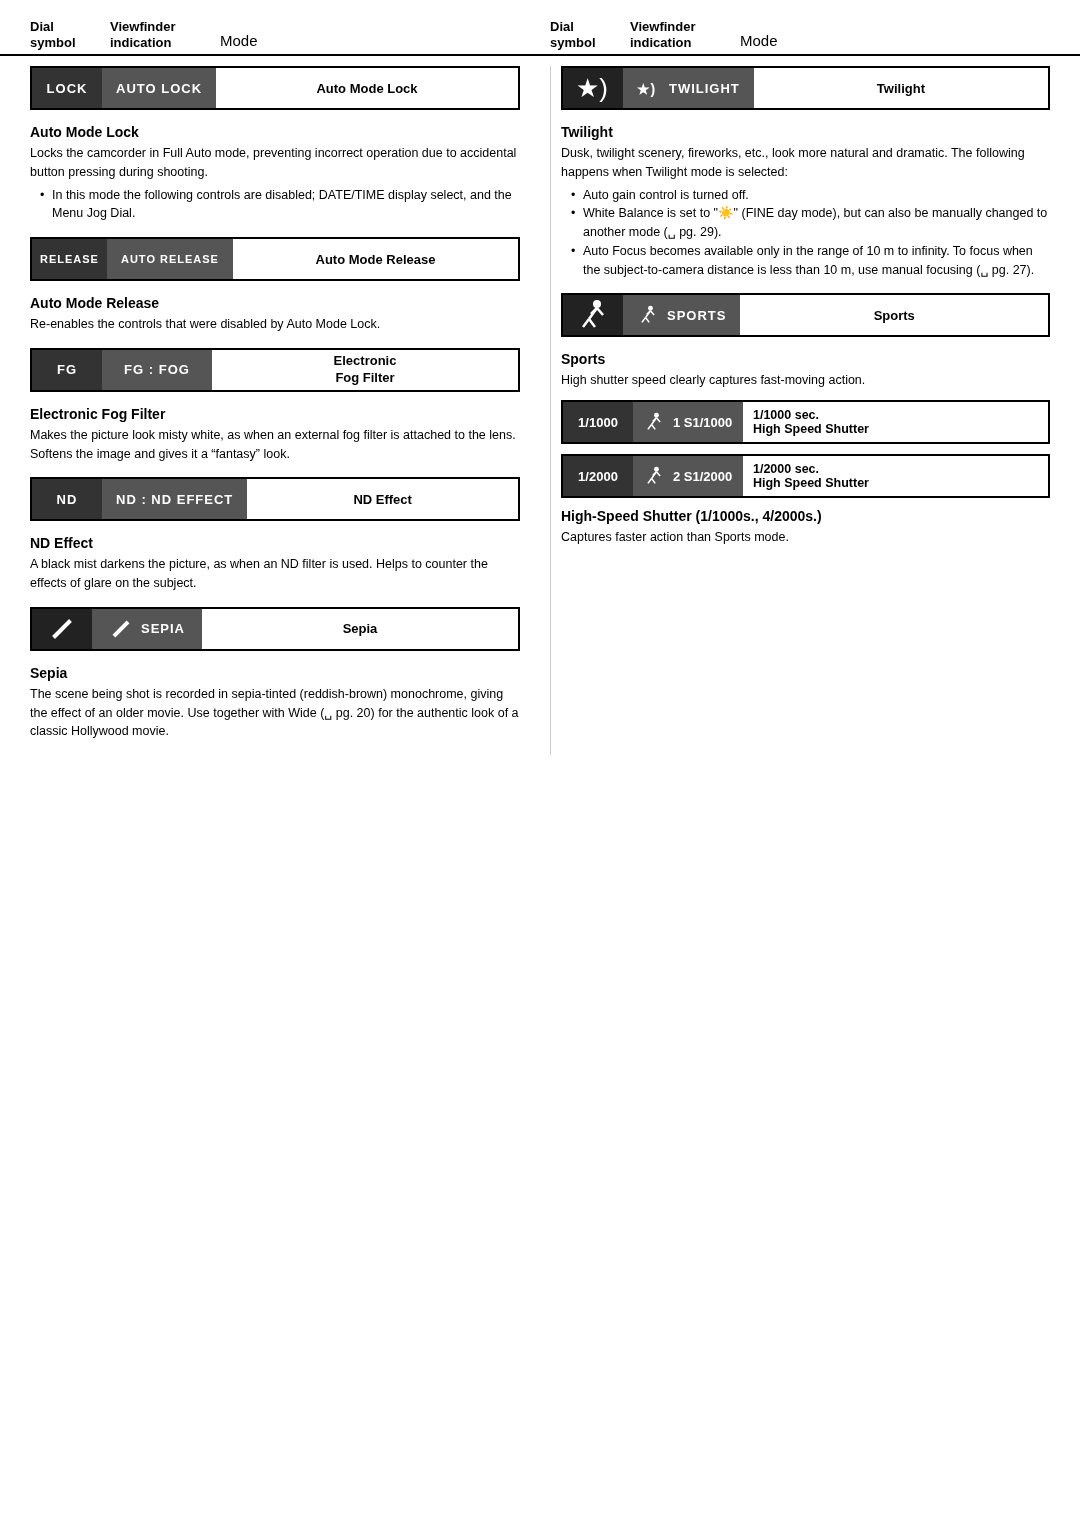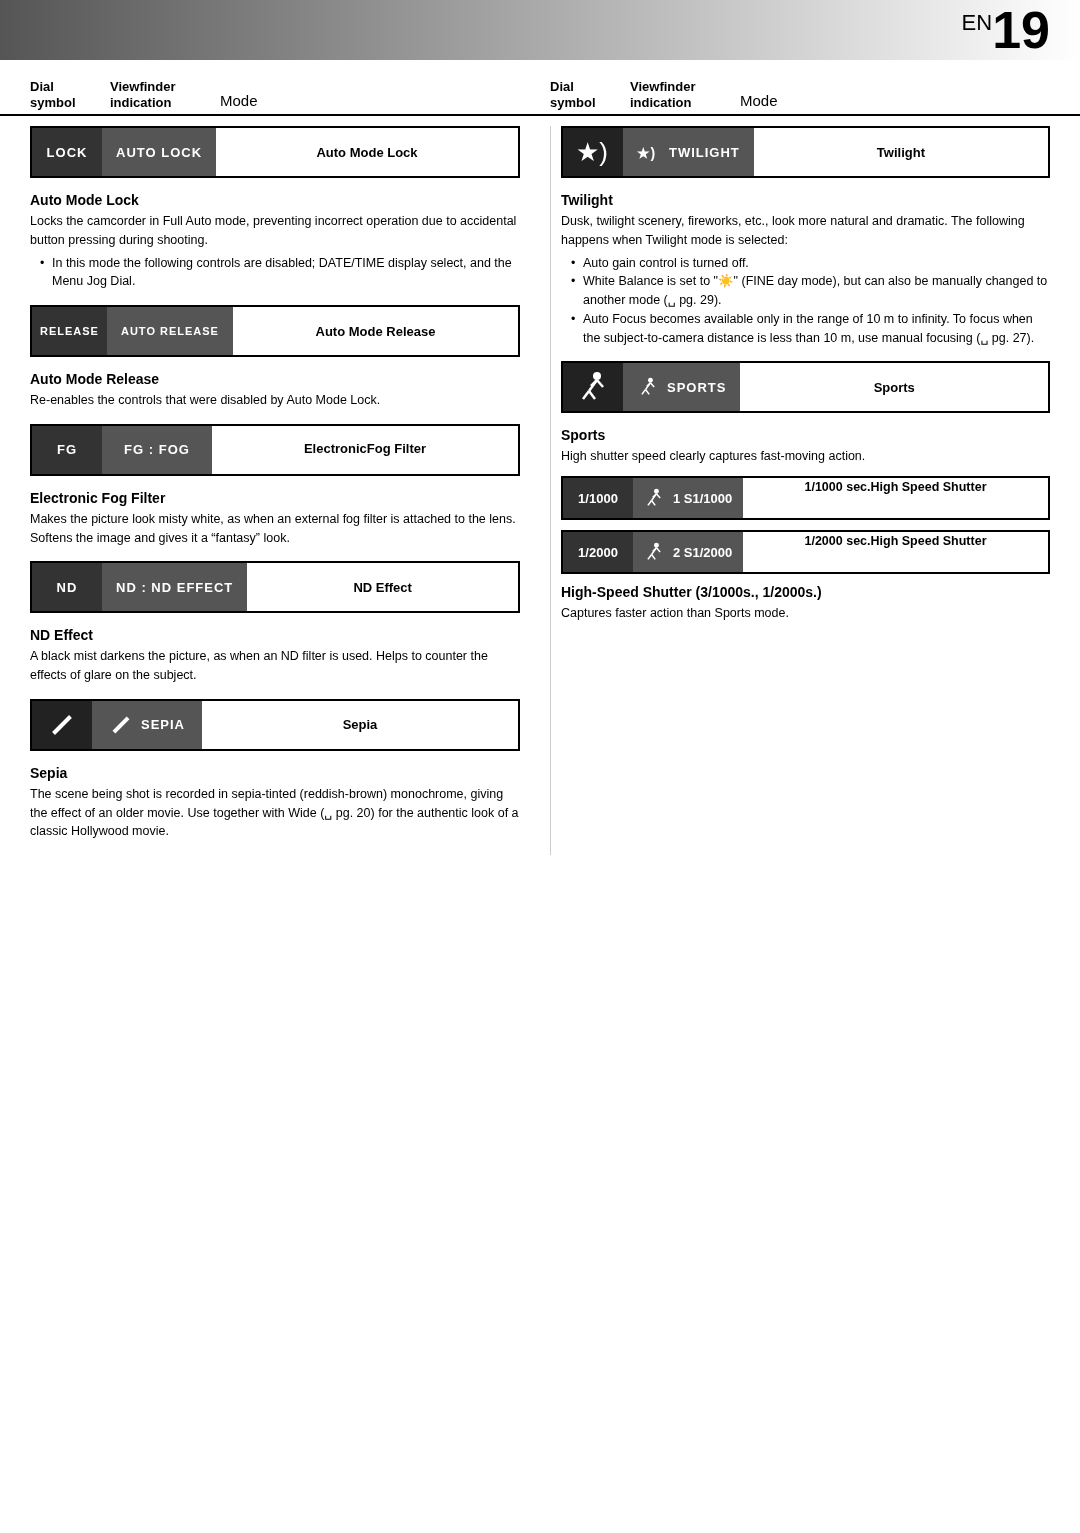--- a/index.html
+++ b/index.html
@@ -92,21 +92,21 @@
       font-weight: bold;
       line-height: 1.2;
       margin-top: 11px;
     }
     
     .mode-row {
       display: flex;
       align-items: stretch;
       border: 2px solid #000;
       margin-bottom: 14px;
-      height: 52px;
+      height: 44px;
     }
     .mode-cell-dial {
       background: #333;
       color: #fff;
       font-weight: bold;
       font-size: 13px;
       display: flex;
       align-items: center;
       justify-content: center;
       padding: 0 8px;
@@ -199,38 +199,33 @@
       padding: 0 10px;
       min-width: 110px;
       color: #fff;
       font-weight: bold;
       font-size: 13px;
       gap: 4px;
     }
     .shutter-cell-text {
       background: #fff;
       display: flex;
-      flex-direction: row;
+      flex-direction: column;
       justify-content: center;
       padding: 2px 10px;
       flex: 1;
       font-size: 12.5px;
       font-weight: bold;
     }
   </style>
 </head>
 <body>
 
 <div class="page">
 
-  <div class="top-bar">
-    <div class="page-num">
-      <span class="en-label">EN</span><span>19</span>
-    </div>
-  </div>
 
   <div class="header-row">
 
     <div class="header-col header-col-left">
       <div class="header-group">
         <div class="hdr-dial">
           <div class="hdr-title" style="white-space:pre-line;">Dial
 symbol</div>
         </div>
         <div class="hdr-viewfinder">
@@ -283,21 +278,21 @@
         <div class="mode-cell-viewfinder" style="font-size:11px;">AUTO RELEASE</div>
         <div class="mode-cell-mode">Auto Mode Release</div>
       </div>
 
       <div class="section-title">Auto Mode Release</div>
       <div class="section-body">Re-enables the controls that were disabled by Auto Mode Lock.</div>
 
       <div class="mode-row">
         <div class="mode-cell-dial">FG</div>
         <div class="mode-cell-viewfinder">FG : FOG</div>
-        <div class="mode-cell-mode" style="line-height:1.3;">
+        <div class="mode-cell-mode" style="flex-direction:column;line-height:1.3;">
           <span>Electronic</span>
           <span>Fog Filter</span>
         </div>
       </div>
 
       <div class="section-title">Electronic Fog Filter</div>
       <div class="section-body">Makes the picture look misty white, as when an external fog filter is attached to the lens. Softens the image and gives it a “fantasy” look.</div>
 
       <div class="mode-row">
         <div class="mode-cell-dial">ND</div>
@@ -422,18 +417,18 @@
             <line x1="22" y1="11" x2="16" y2="17" stroke="white" stroke-width="2.5"></line>
           </svg>
           <span>2 S1/2000</span>
         </div>
         <div class="shutter-cell-text">
           <span>1/2000 sec.</span>
           <span>High Speed Shutter</span>
         </div>
       </div>
 
-      <div class="section-title">High-Speed Shutter (3/1000s., 1/2000s.)</div>
+      <div class="section-title">High-Speed Shutter (1/1000s., 4/2000s.)</div>
       <div class="section-body">Captures faster action than Sports mode.</div>
 
     </div>
   </div>
 </div>
 
 </body></html>

